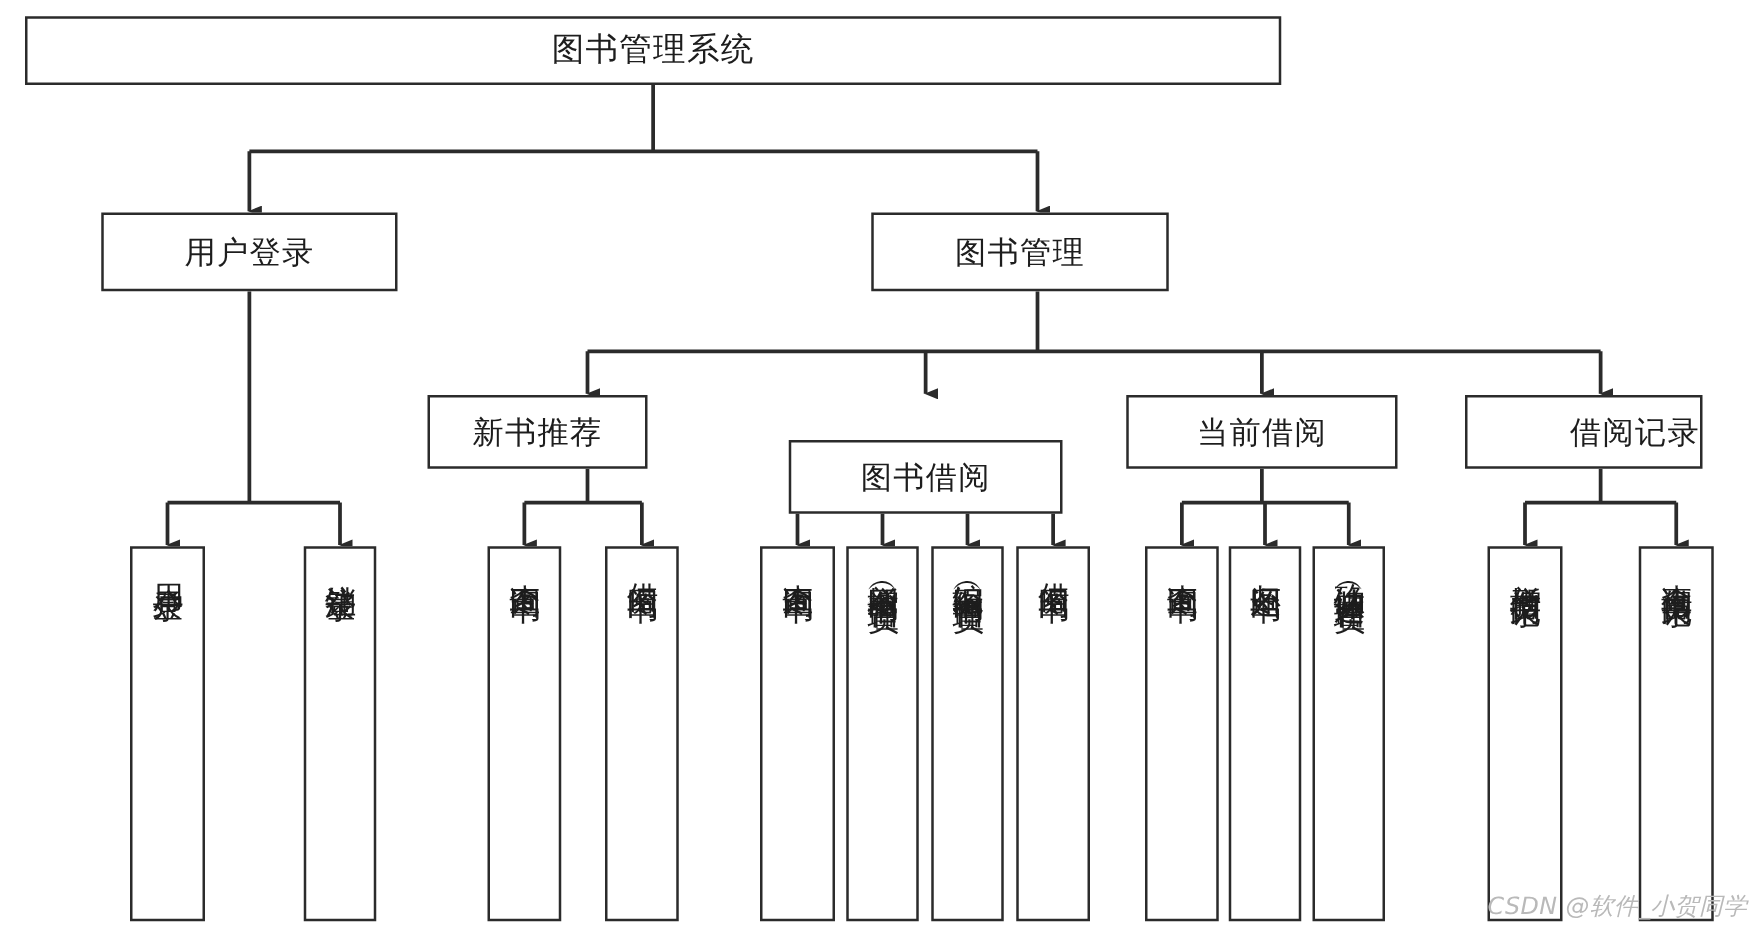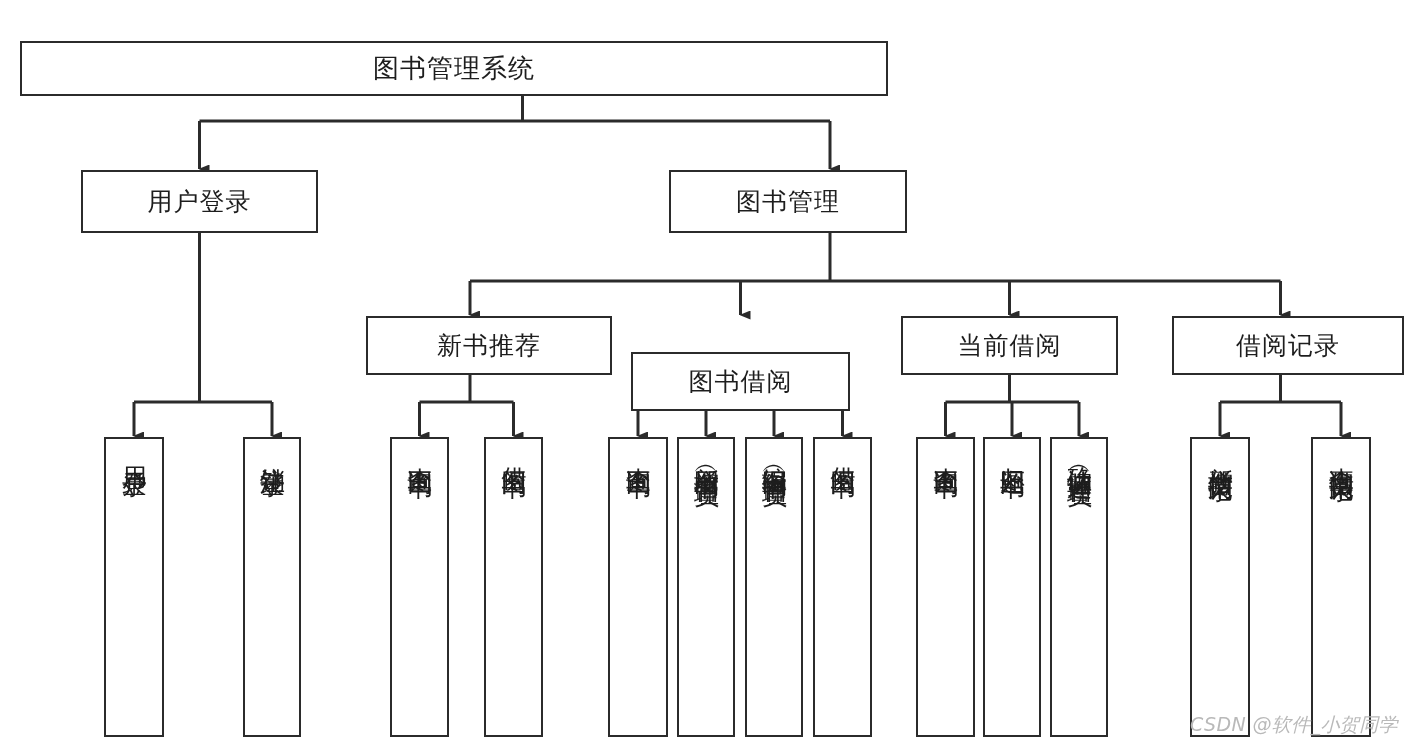--- a/index.html
+++ b/index.html
@@ -111,39 +111,39 @@
         <line x1="945.5" y1="402" x2="945.5" y2="436" stroke="#2b2b2b" stroke-width="3" marker-end="url(#arrowhead)"></line>
         <line x1="1012" y1="402" x2="1012" y2="436" stroke="#2b2b2b" stroke-width="3" marker-end="url(#arrowhead)"></line>
         <line x1="1079" y1="402" x2="1079" y2="436" stroke="#2b2b2b" stroke-width="3" marker-end="url(#arrowhead)"></line>
         <line x1="1280.5" y1="375" x2="1280.5" y2="402" stroke="#2b2b2b" stroke-width="3"></line>
         <line x1="1220" y1="402" x2="1341" y2="402" stroke="#2b2b2b" stroke-width="3"></line>
         <line x1="1220" y1="402" x2="1220" y2="436" stroke="#2b2b2b" stroke-width="3" marker-end="url(#arrowhead)"></line>
         <line x1="1341" y1="402" x2="1341" y2="436" stroke="#2b2b2b" stroke-width="3" marker-end="url(#arrowhead)"></line>
       </g>
   </svg>
 
-  <div class="node root horizontal" style="left: 20px; top: 13px; width: 868px; height: 55px; margin-top: 28px;">
+  <div class="node root horizontal" style="left: 20px; top: 13px; width: 1005px; height: 55px;">
     <span class="node-label">图书管理系统</span>
   </div>
   <div class="node horizontal" style="left: 81px; top: 170px; width: 237px; height: 63px;">
     <span class="node-label">用户登录</span>
   </div>
-  <div class="node horizontal" style="left: 669px; top: 170px; width: 238px; height: 63px; text-align: center;">
+  <div class="node horizontal" style="left: 697px; top: 170px; width: 238px; height: 63px; text-align: center;">
     <span class="node-label">图书管理</span>
   </div>
-  <div class="node horizontal" style="left: 366px; top: 316px; width: 246px; height: 59px; align-items: center;">
+  <div class="node horizontal" style="left: 342px; top: 316px; width: 176px; height: 59px; align-items: center;">
     <span class="node-label">新书推荐</span>
   </div>
   <div class="node horizontal" style="left: 631px; top: 316px; width: 219px; height: 59px; margin-top: 36px;">
     <span class="node-label">图书借阅</span>
   </div>
   <div class="node horizontal" style="left: 901px; top: 316px; width: 217px; height: 59px;">
     <span class="node-label">当前借阅</span>
   </div>
-  <div class="node horizontal" style="left: 1172px; top: 316px; width: 232px; height: 59px;">
+  <div class="node horizontal" style="left: 1172px; top: 316px; width: 190px; height: 59px; justify-content: flex-end;">
     <span class="node-label">借阅记录</span>
   </div>
 
   <div class="node vertical" style="left: 104px; top: 437px; width: 60px; height: 300px;">
     <span class="node-label">用户登录</span>
   </div>
   <div class="node vertical" style="left: 243px; top: 437px; width: 58px; height: 300px;">
     <span class="node-label">注销登录</span>
   </div>
   <div class="node vertical" style="left: 390px; top: 437px; width: 59px; height: 300px;">

